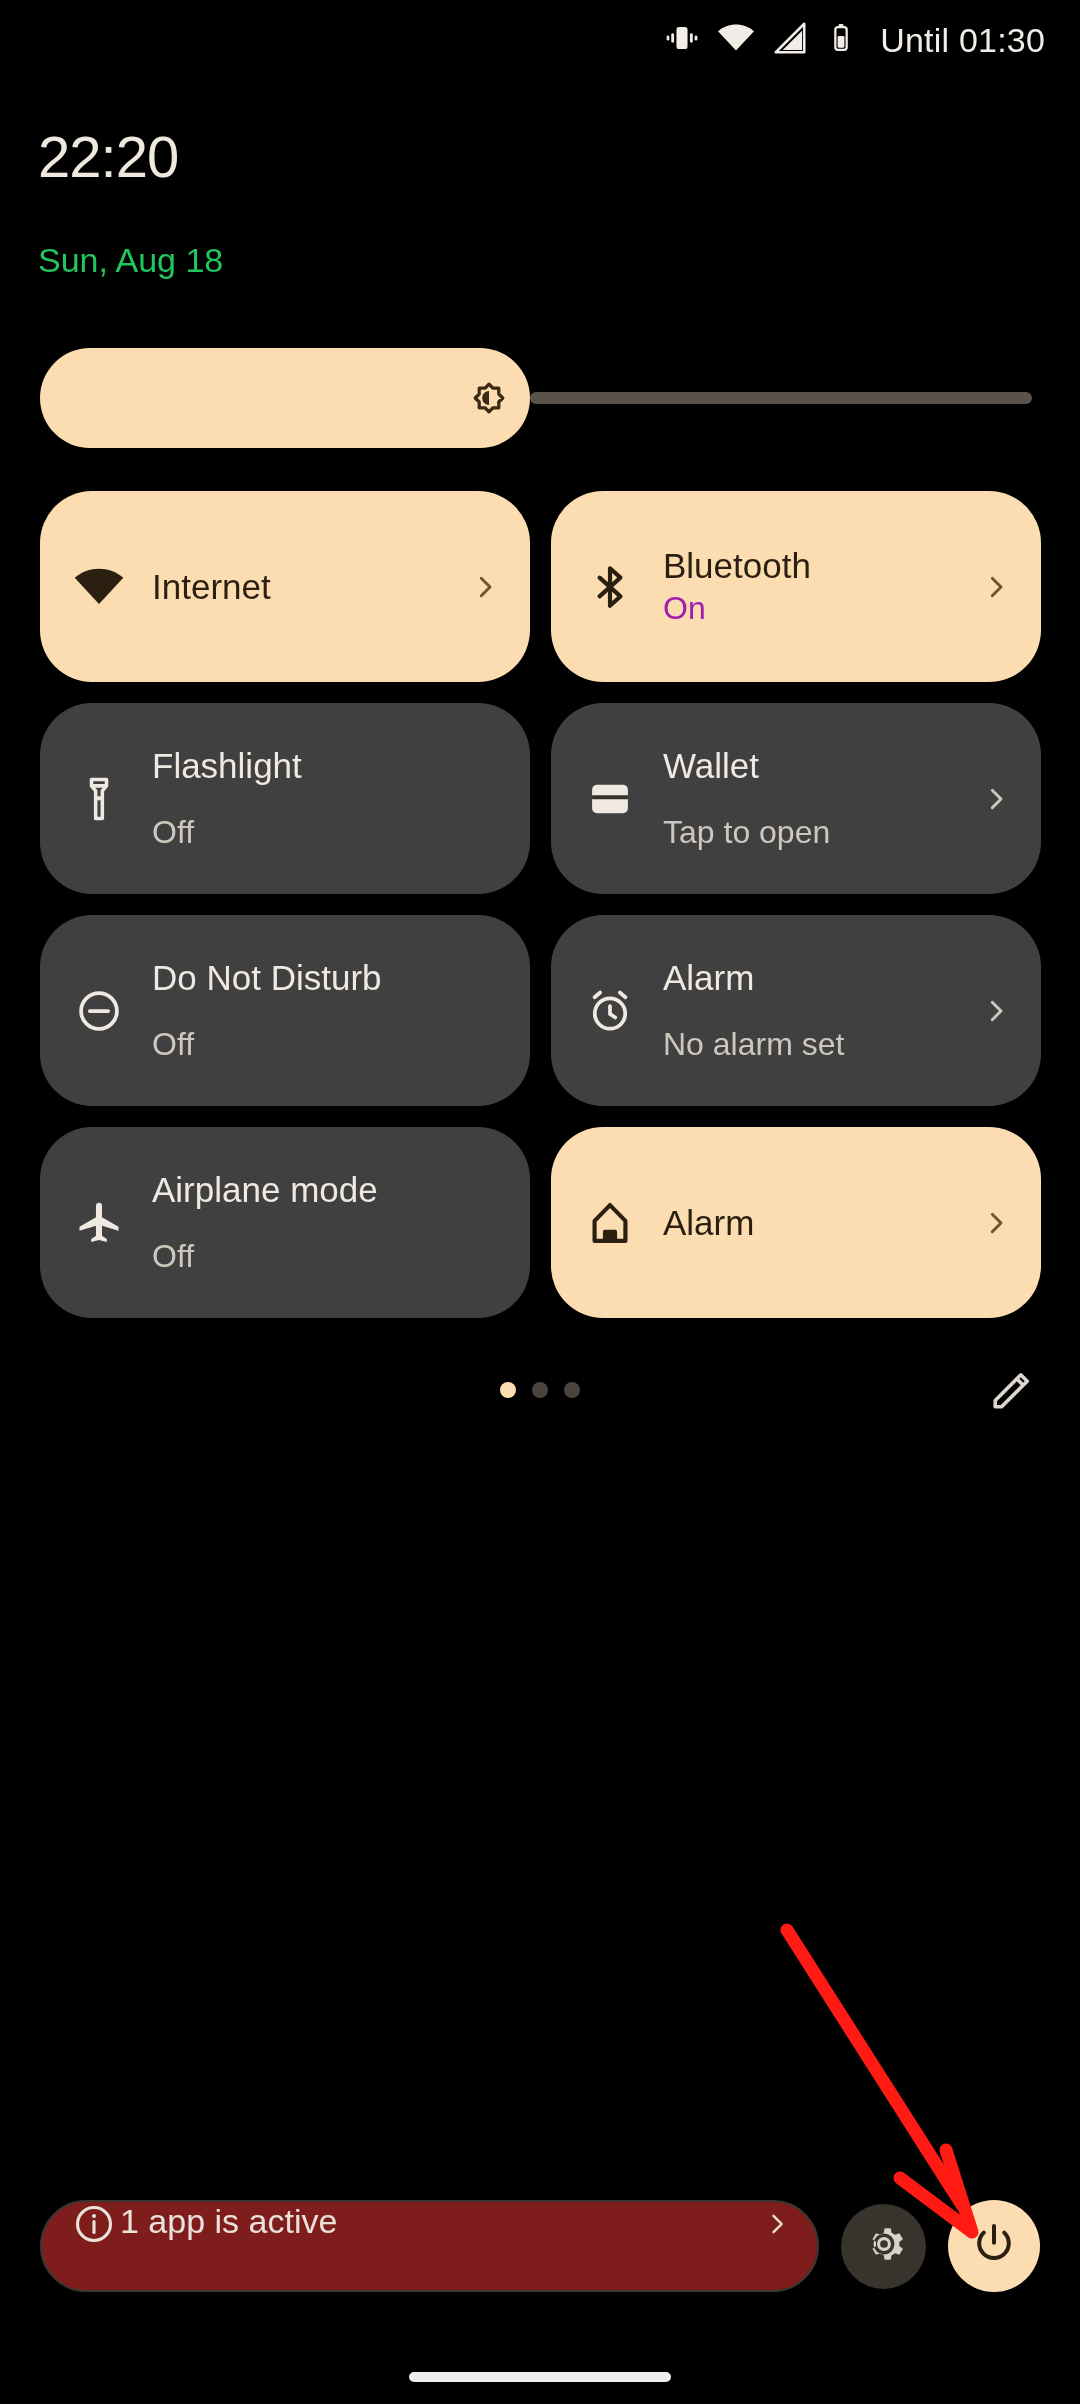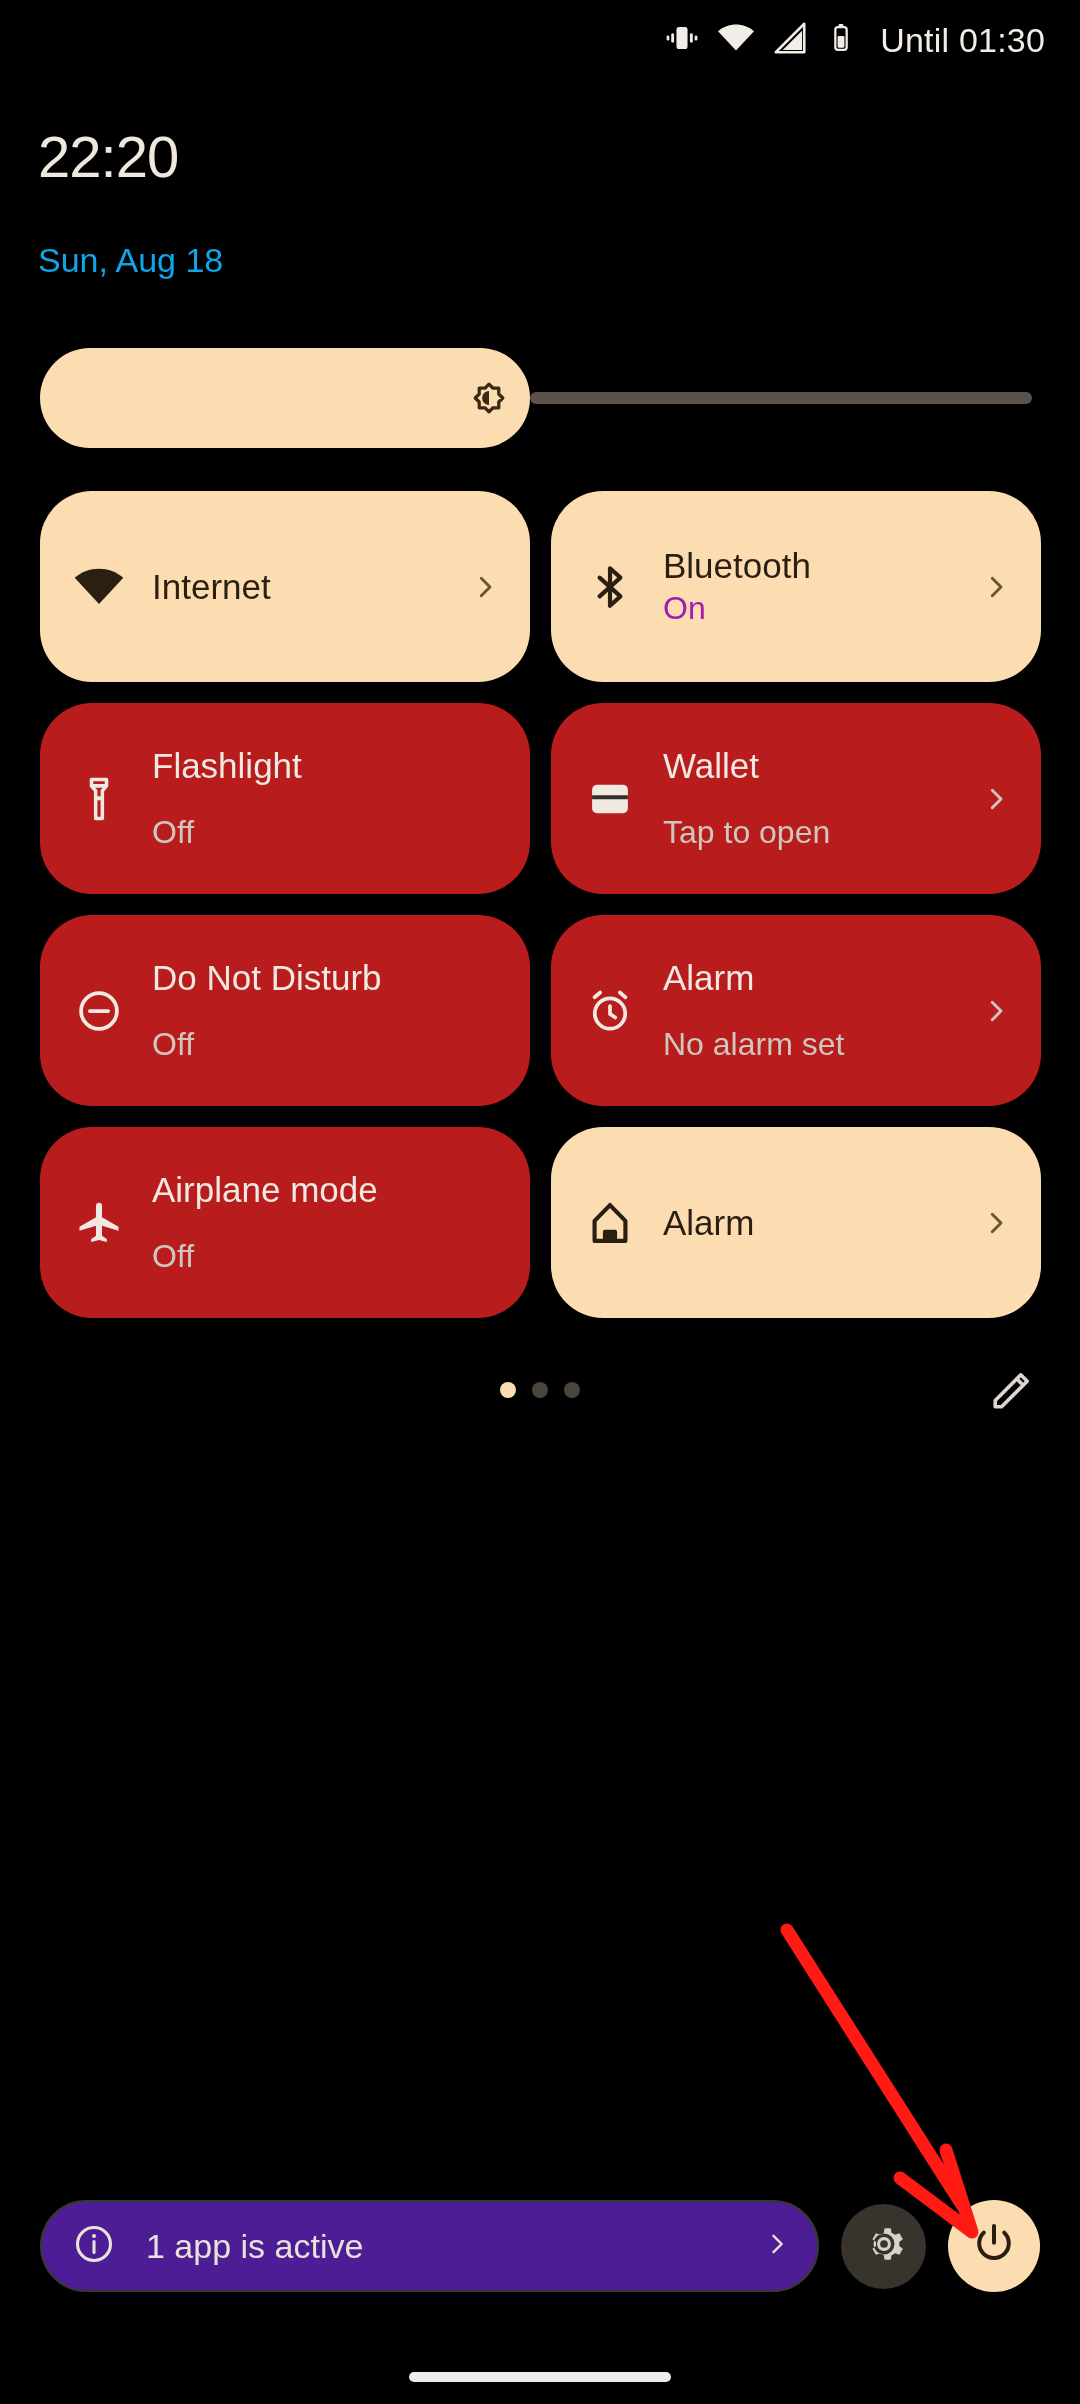--- a/index.html
+++ b/index.html
@@ -24,21 +24,21 @@
   }
 
   
   .clock {
     position:absolute; left:38px; top:128px;
     color:#EFE8DF; font-size:58px; font-weight:400;
     letter-spacing:-1px; line-height:1;
   }
   .date {
     position:absolute; left:38px; top:243px;
-    color:#0ea5e9; font-size:34px; line-height:1;
+    color:#22c55e; font-size:34px; line-height:1;
   }
 
   
   .brightness {
     position:absolute; left:40px; top:348px;
     width:1000px; height:100px;
   }
   .bright-track {
     position:absolute; left:0; top:0; width:100%; height:100%;
     border-radius:52px; background:transparent;
@@ -66,21 +66,21 @@
     column-gap:20px; row-gap:20px;gap:21px;
   }
   .tile {
     position:relative; height:191px;
     border-radius:52px;
     display:flex; align-items:center;
     padding:0 30px 0 32px;
     overflow:hidden;
   }
   .tile.active { background:#FBDDB1; }
-  .tile.inactive { background:#b91c1c; }
+  .tile.inactive { background:#404040; }
 
   .tile-icon {
     flex:0 0 auto; width:54px; height:54px;
     display:flex; align-items:center; justify-content:center;
     margin-right:26px;
   }
   .tile-text {
     flex:1 1 auto; min-width:0;
     display:flex; flex-direction:column; justify-content:center; gap:4px;
   }
@@ -119,23 +119,23 @@
   }
 
   
   .bottombar {
     position:absolute; left:40px; right:40px; bottom:110px;
     height:96px; display:flex; align-items:center; gap:22px;
   }
   .apps-pill {
     flex:1 1 auto; height:92px;
     border:2px solid #3A3631; border-radius:46px;
-    display:flex; align-items:center;
-    padding:0 26px 0 30px; gap:30px;
-    background:#4c1d95;
+    display:flex; align-items:flex-start;
+    padding:0 26px 0 30px; gap:4px;
+    background:#7f1d1d;
   }
   .apps-label {
     flex:1 1 auto; color:#E8E2DA; font-size:34px;
     white-space:nowrap; overflow:hidden; text-overflow:ellipsis;
   }
   .circle-btn {
     flex:0 0 auto; border-radius:50%;
     display:flex; align-items:center; justify-content:center;
   }
   .gear-btn  { width:85px; height:85px; background:#38332D; }

